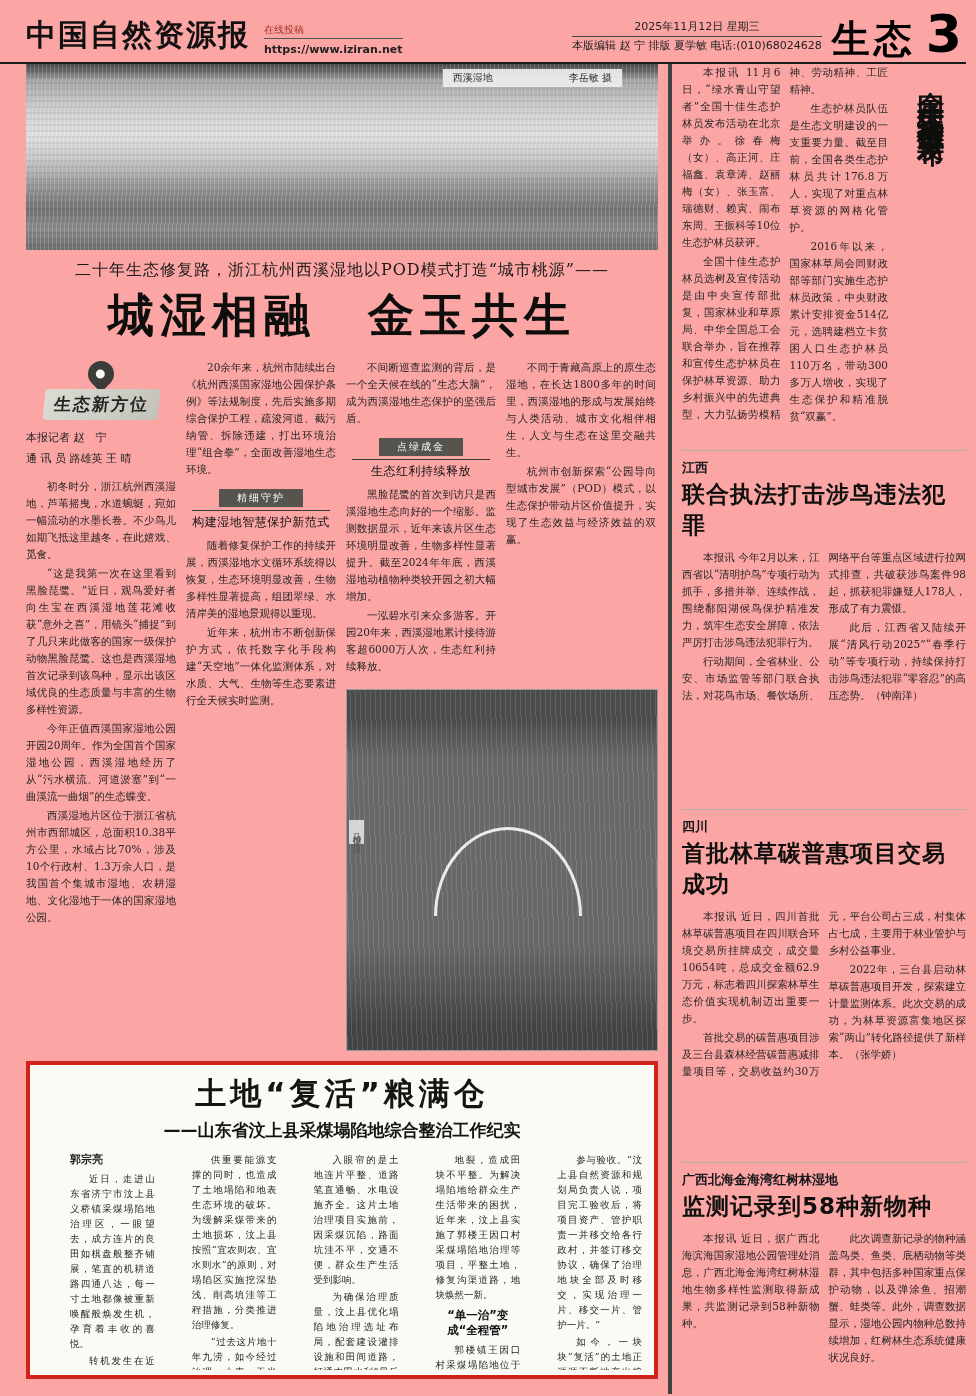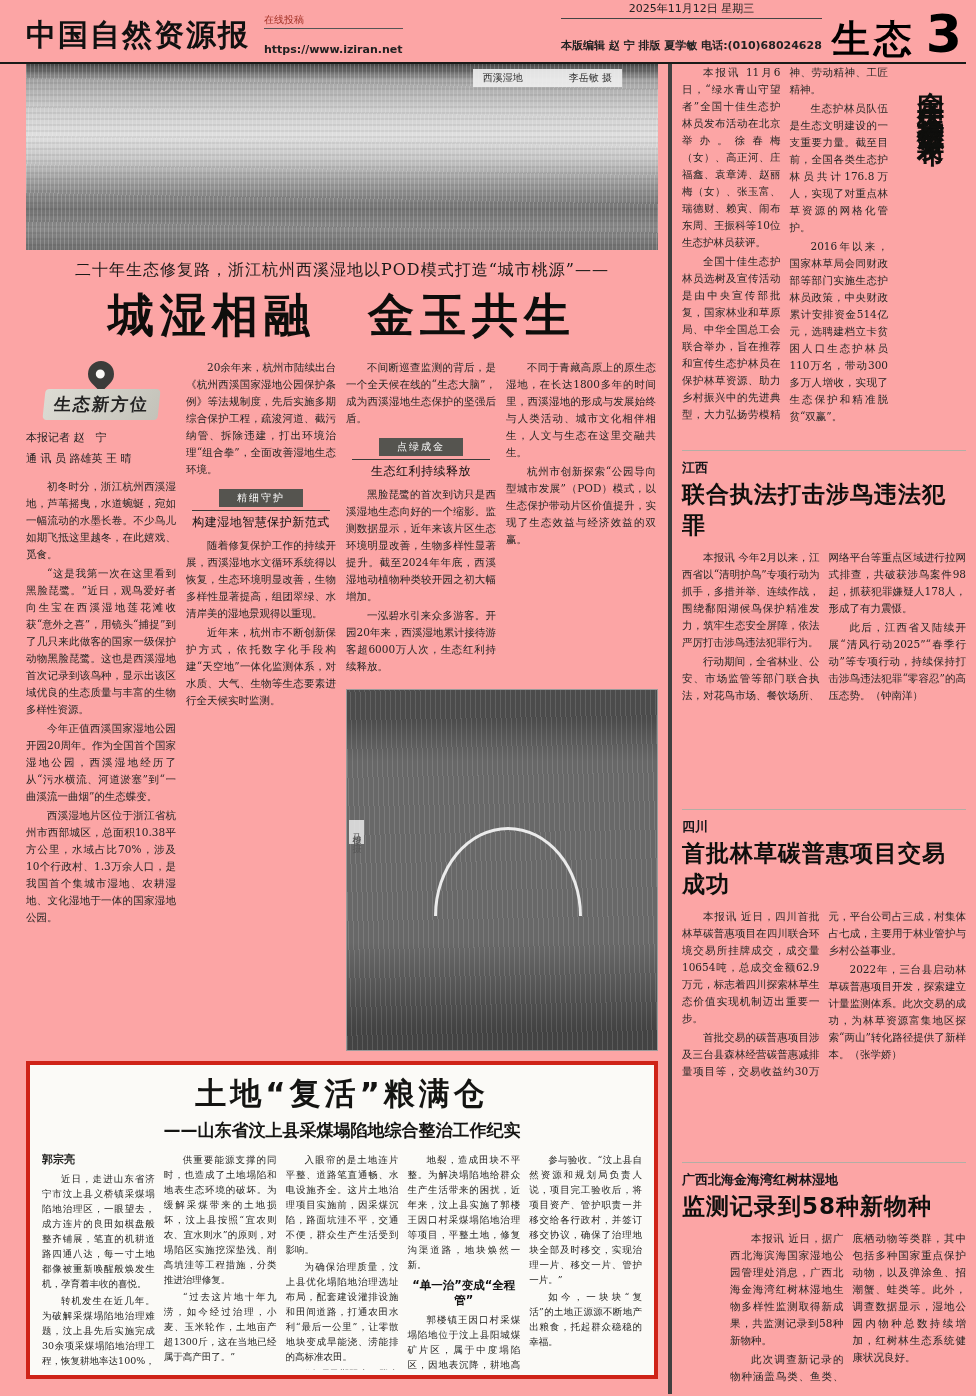--- a/index.html
+++ b/index.html
@@ -4,43 +4,43 @@
 <style>
   * { margin:0; padding:0; box-sizing:border-box; }
   body { background:#e9e7e2; font-family:"DejaVu Sans", sans-serif; }
   .page { width:976px; height:1396px; margin:0 auto; background:#fca5a5; overflow:hidden; position:relative; color:#1d1d1b; }
 
   
   .masthead { display:flex; justify-content:space-between; align-items:flex-end; padding:14px 14px 6px 26px; height:62px; }
   .mh-left { display:flex; align-items:flex-end; gap:14px; }
   .mh-title { font-family:"DejaVu Serif", serif; font-weight:bold; font-size:30px; letter-spacing:2px; color:#111; }
   .mh-submit { font-size:10px; color:#a33327; padding-bottom:1px; }
-  .mh-url { font-size:11px; font-weight:bold; color:#222; border-top:1px solid #555; padding-top:14px; }
+  .mh-url { font-size:11px; font-weight:bold; color:#222; border-top:1px solid #555; padding-top:4px; }
   .mh-right { display:flex; align-items:flex-end; gap:10px; }
   .mh-lines { text-align:center; font-size:11px; color:#222; line-height:1.7; }
-  .mh-editline { border-top:1px solid #444; padding-top:18px; font-weight:bold; }
+  .mh-editline { border-top:1px solid #444; padding-top:0; font-weight:normal; }
   .mh-section { font-size:38px; font-weight:900; letter-spacing:4px; color:#000; line-height:.9; }
   .mh-pageno { font-size:52px; font-weight:900; line-height:.8; color:#000; }
   .mh-rule { border-top:2px solid #1a1a18; margin:0 10px 0 0; }
 
   
   .main { display:flex; gap:10px; padding:0 10px 0 26px; height:1330px; }
   .left-col { width:632px; flex:none; }
   .rail { flex:1; border-left:4px solid #404040; padding-left:10px; overflow:hidden; }
 
   
   .photo1 { height:186px; position:relative; overflow:hidden; filter:grayscale(1);
     background: linear-gradient(180deg,#4a4a46 0px,#6f6e68 8px,#a5a49c 16px,#cfceC6 46px,#e0dfd8 72px,#c6c5bd 96px,#97968e 122px,#74736c 146px,#8b8a81 164px,#6e6d66 186px);
   }
   .photo1::after { content:""; position:absolute; inset:0;
     background: repeating-linear-gradient(92deg, rgba(255,255,255,.18) 0 1px, rgba(0,0,0,0) 1px 4px),
                 repeating-linear-gradient(180deg, rgba(0,0,0,.06) 0 2px, rgba(0,0,0,0) 2px 6px);
   }
   .photo1-cap { position:absolute; top:5px; right:36px; z-index:2; background:rgba(238,238,233,.92);
-    padding:2px 10px; font-size:10px; color:#333; display:flex; gap:46px; }
+    padding:2px 10px; font-size:10px; color:#333; display:flex; gap:76px; }
 
   .kicker { text-align:center; font-family:"DejaVu Serif", serif; font-size:16px; color:#1a1a18; margin:10px 0 4px; letter-spacing:1px; }
   .headline { text-align:center; font-size:46px; font-weight:900; letter-spacing:6px; color:#0e0e0c; margin:2px 0 12px; }
 
   
   .fcols { display:flex; gap:10px; height:692px; position:relative; overflow:hidden; }
   .fcol { width:150px; flex:none; overflow:hidden; }
   .fcol p, .bcol p, .rail p { font-family:"DejaVu Serif", serif; font-size:10.5px; line-height:1.62; text-align:justify; text-indent:2em; color:#262624; margin-bottom:2px; }
 
   .eco-logo { text-align:center; margin:2px 0 8px; }
@@ -64,35 +64,35 @@
     background: repeating-linear-gradient(88deg, rgba(255,255,255,.12) 0 1px, rgba(0,0,0,0) 1px 5px),
                 linear-gradient(180deg, rgba(40,40,36,.45) 0 8%, rgba(0,0,0,0) 20% 70%, rgba(30,30,26,.5) 94%); }
   .photo2-cap { position:absolute; left:2px; top:36%; writing-mode:vertical-rl; font-size:9px; color:#555; z-index:4;
     background:rgba(240,240,236,.8); padding:6px 1px; letter-spacing:2px; }
 
   
   .redbox { margin-top:10px; border:4px solid #cf2318; background:#fbfaf7; height:318px; padding:8px 12px 10px; overflow:hidden; }
   .rb-title { text-align:center; font-size:31px; font-weight:900; letter-spacing:4px; color:#141412; }
   .rb-sub { text-align:center; font-size:17px; font-weight:900; margin:4px 0 10px; color:#141412; }
   .rb-cols { display:flex; gap:9px; height:218px; overflow:hidden; }
-  .bcol { flex:1; overflow:hidden; }
+  .bcol { flex:1; overflow:hidden;margin-left:28px; }
   .bcol p { font-size:9.5px; line-height:1.58; }
   .rb-author { font-size:11px; font-weight:bold; text-indent:0; margin-bottom:4px; }
   .rb-subhead { text-align:center; font-size:11.5px; font-weight:900; margin:6px 0 4px; color:#111; }
 
   
   .rail-art-a { display:flex; gap:8px; height:378px; overflow:hidden; }
   .a-body { flex:1; column-count:2; column-gap:9px; overflow:hidden; }
   .a-vhead { width:70px; flex:none; display:flex; align-items:flex-start; justify-content:center; padding-top:6px; }
   .vhead-text { writing-mode:vertical-rl; font-size:27px; font-weight:900; letter-spacing:4px; line-height:1.1; color:#0f0f0d; font-family:"DejaVu Serif", serif; }
   .rail-rule { border-top:1px solid #b3aea5; margin:8px 0; }
   .r-kicker { font-size:13px; font-weight:bold; color:#16161a; margin-bottom:2px; font-family:Liberation Mono, monospace; }
   .r-headline { font-size:23px; font-weight:900; letter-spacing:1px; color:#0f0f0d; margin:0 0 8px; }
   .r-body { column-count:2; column-gap:9px; overflow:hidden; }
-  .r-body-b { height:252px; } .r-body-c { height:246px; } .r-body-d { height:160px;margin-left:48px; }
+  .r-body-b { height:252px; } .r-body-c { height:246px; } .r-body-d { height:160px; }
 </style>
 </head>
 <body>
 
 <div class="page">
 
   <div class="masthead">
     <div class="mh-left">
       <div class="mh-title">中国自然资源报</div>
       <div>

